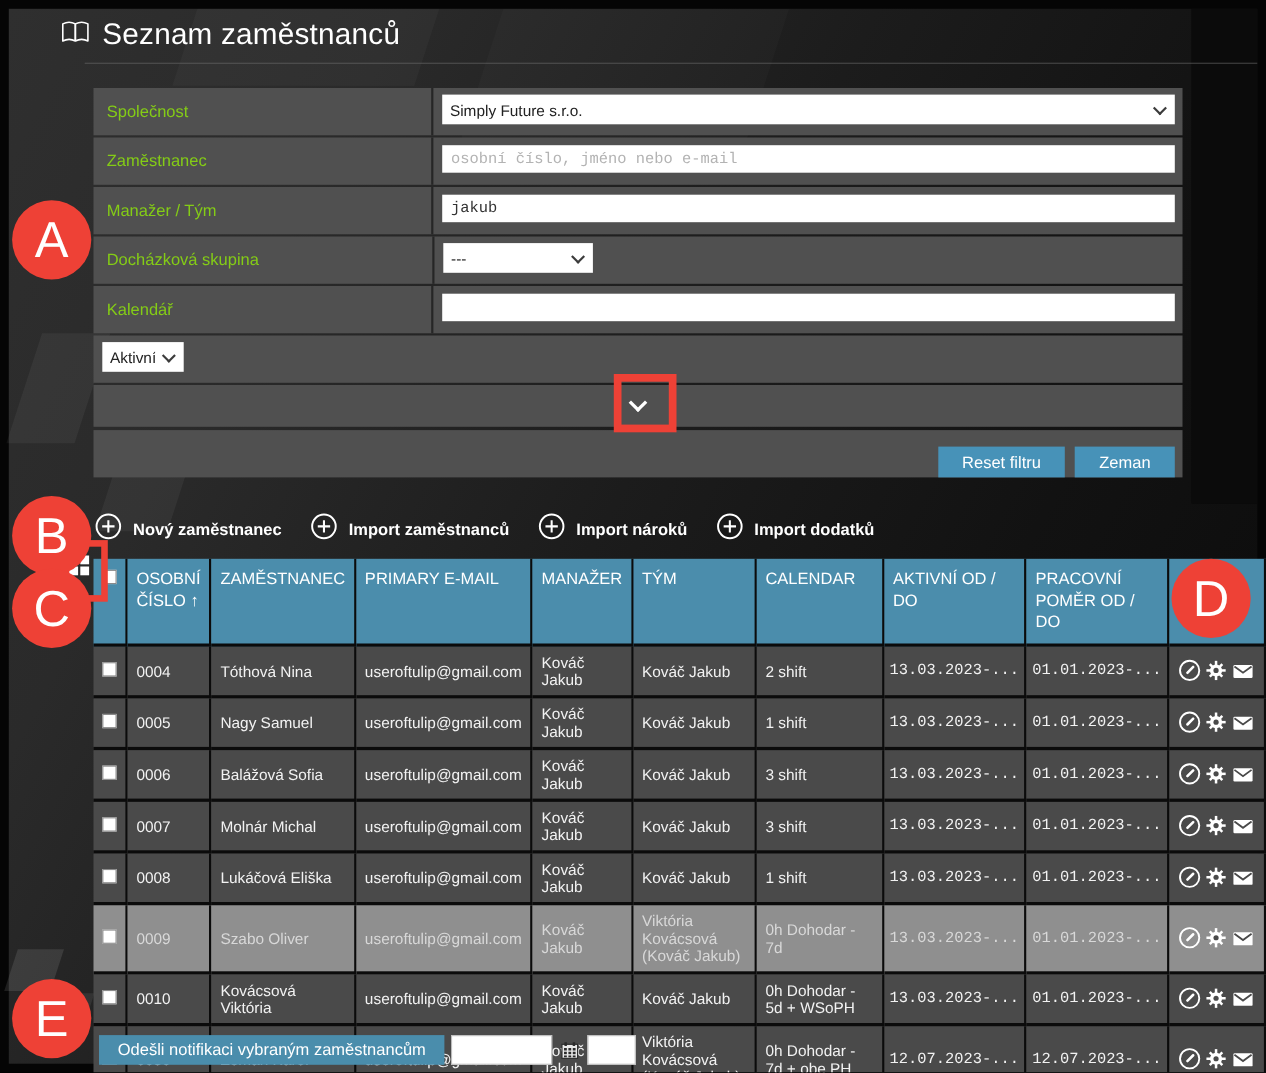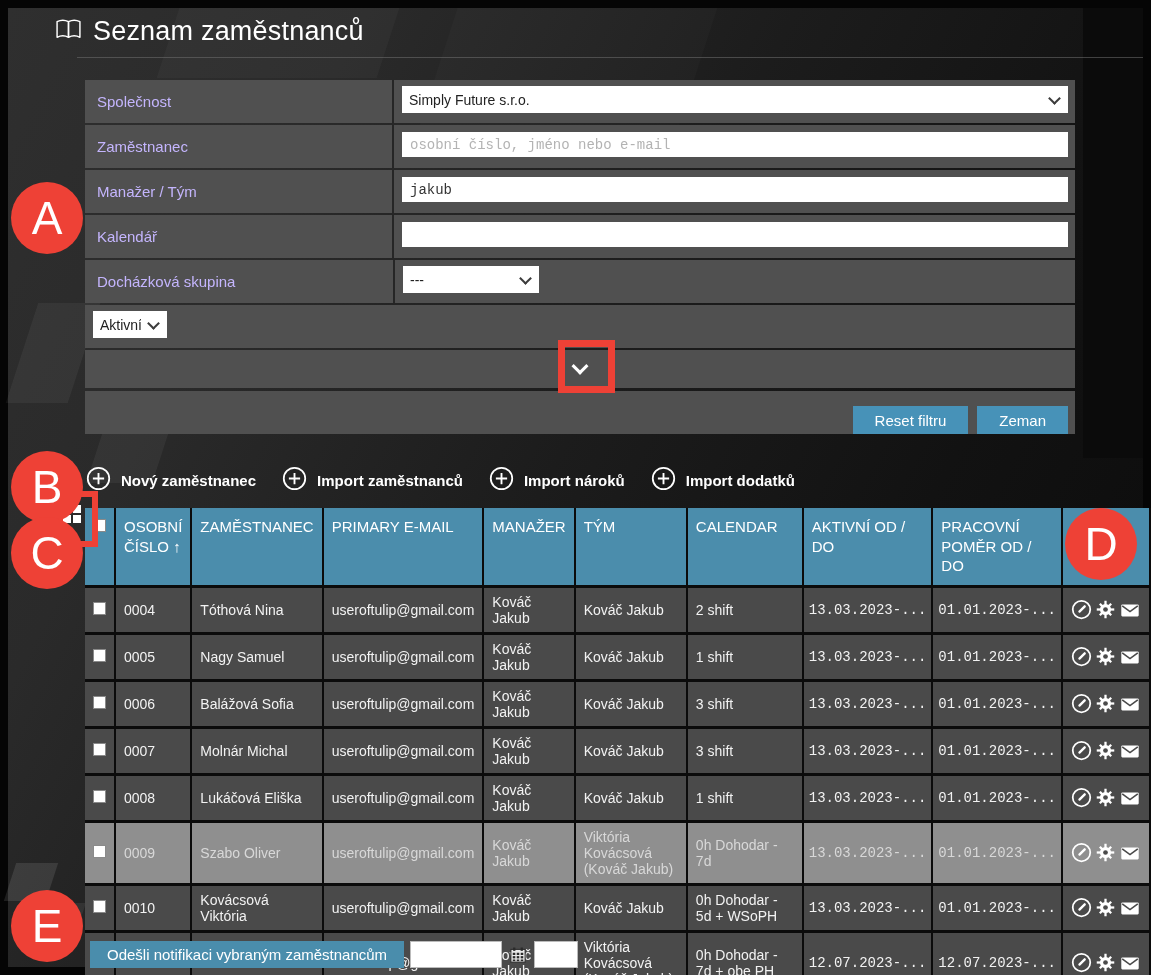--- a/index.html
+++ b/index.html
@@ -20,21 +20,21 @@
 
   
   .page-header { position:absolute; left:55px; top:16px; display:flex; align-items:center; gap:11px; }
   .page-title { color:#fff; font-size:27px; font-weight:300; letter-spacing:0.2px; }
   .title-rule { position:absolute; left:77px; top:57px; width:1066px; height:1px; background:#6f6f6f; opacity:.55; }
 
   
   .filter-panel { position:absolute; left:85px; top:80px; width:990px; }
   .f-row { display:flex; background:#505050; margin-bottom:2px; min-height:43px; align-items:stretch; }
   .f-label { width:310px; border-right:2px solid #262626; display:flex; align-items:center;
-    padding-left:12px; color:#c4b5fd; font-size:15px; }
+    padding-left:12px; color:#84cc16; font-size:15px; }
   .f-field { flex:1; display:flex; align-items:center; padding:0 7px 4px 8px; }
   .f-field input[type="text"] { height:25px; border:none; outline:none; background:#fff; color:#333;
     font-size:14px; padding:0 8px; font-family:Liberation Mono, monospace; }
   .f-field input::placeholder { color:#b3b3b3; }
   .in-wide { width:666px; }
   .selwrap { position:relative; background:#fff; height:27px; display:flex; align-items:center; }
   .selwrap::after { content:""; position:absolute; right:9px; top:50%; width:7px; height:7px;
     border-right:2px solid #3c3c3c; border-bottom:2px solid #3c3c3c; transform:translateY(-68%) rotate(45deg); pointer-events:none; }
   .selwrap select { appearance:none; -webkit-appearance:none; border:none; outline:none; background:transparent;
     width:100%; height:100%; font-size:14px; color:#222; padding:0 26px 0 7px; font-family:"Liberation Sans",sans-serif; }
@@ -127,31 +127,31 @@
         <input type="text" class="in-wide" placeholder="osobní číslo, jméno nebo e-mail" style="">
       </div>
     </div>
     <div class="f-row">
       <div class="f-label">Manažer / Tým</div>
       <div class="f-field">
         <input type="text" class="in-wide" value="jakub" style="">
       </div>
     </div>
     <div class="f-row">
-      <div class="f-label">Kalendář</div>
-      <div class="f-field">
-        <input type="text" class="in-wide" style="">
-      </div>
-    </div>
-    <div class="f-row">
       <div class="f-label">Docházková skupina</div>
       <div class="f-field">
         <div class="selwrap sel-mid">
           <select><option>---</option></select>
         </div>
+      </div>
+    </div>
+    <div class="f-row">
+      <div class="f-label">Kalendář</div>
+      <div class="f-field">
+        <input type="text" class="in-wide" style="">
       </div>
     </div>
     <div class="f-row">
       <div class="f-field">
         <div class="selwrap sel-small">
           <select><option>Aktivní</option></select>
         </div>
       </div>
     </div>
     <div class="f-row f-expander">

